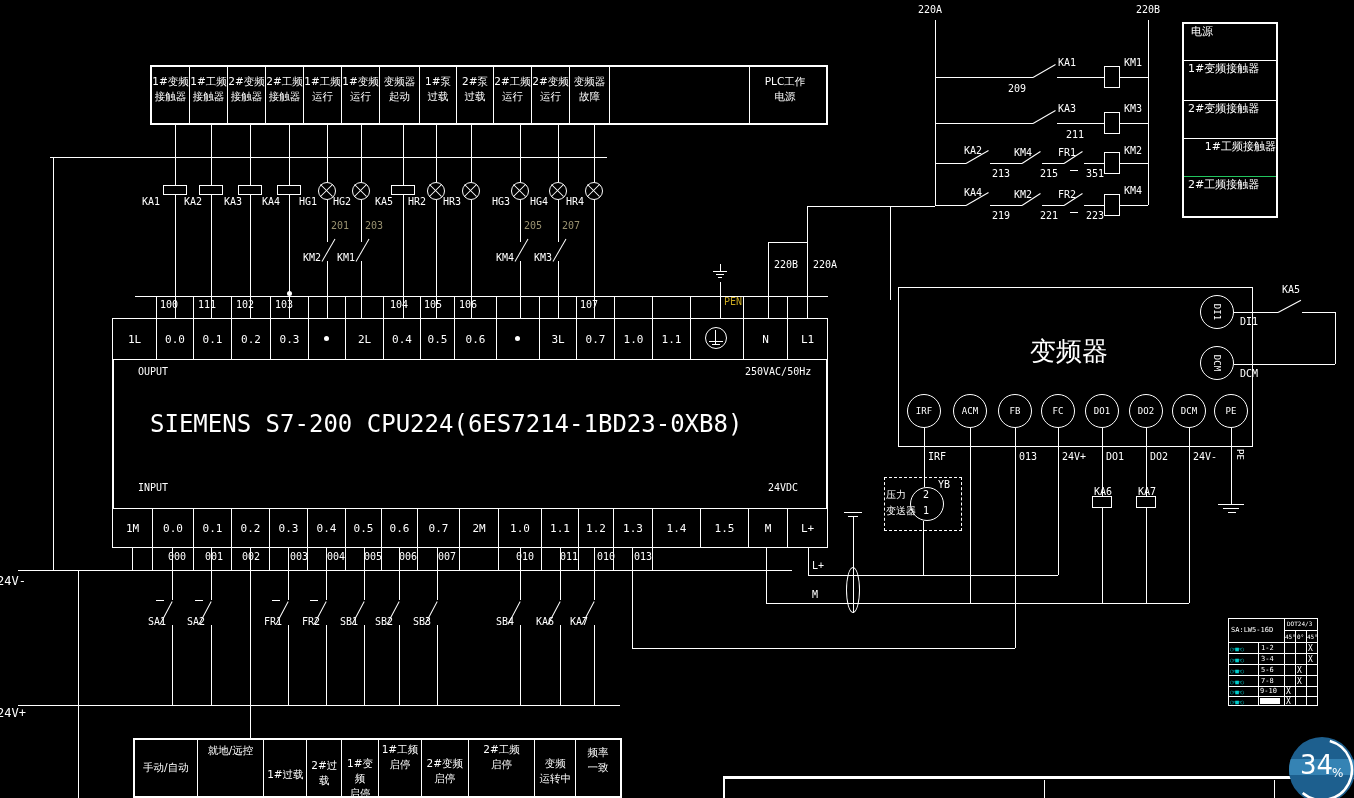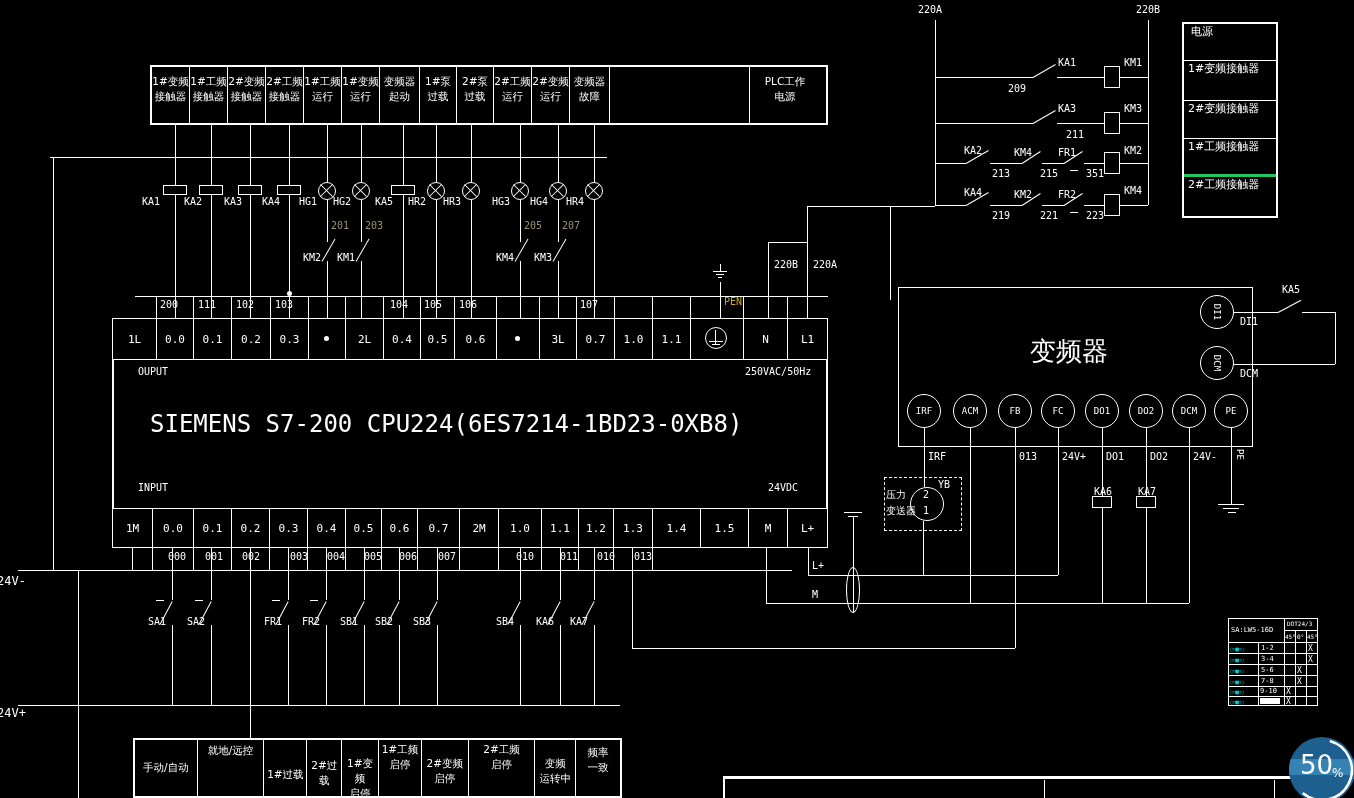--- a/index.html
+++ b/index.html
@@ -93,21 +93,21 @@
 <div class="tbl" style="left:1182px;top:22px;width:96px;height:196px;display:block">
   <div class="c cj" style="border-right:none;border-bottom:1px solid #fff;height:37px;line-height:37px;font-size:11px;text-align:left;padding-left:7px">
       <span style="font-size:11px">电源</span>
     </div>
   <div class="c cj" style="border-right:none;border-bottom:1px solid #fff;height:40px;line-height:40px;font-size:11px;text-align:left;padding-left:4px">
       <span style="font-size:11px">1#变频接触器</span>
     </div>
   <div class="c cj" style="border-right:none;border-bottom:1px solid #fff;height:38px;line-height:38px;font-size:11px;text-align:left;padding-left:4px">
       <span style="font-size:11px">2#变频接触器</span>
     </div>
-  <div class="c cj" style="border-right:none;border-bottom:3px solid #22c55e;height:38px;line-height:38px;font-size:11px;text-align:left;padding-left:4px">
+  <div class="c cj" style="border-right:none;border-bottom:1px solid #22c55e;height:38px;line-height:38px;font-size:11px;text-align:right;padding-left:4px">
       <span style="font-size:11px">1#工频接触器</span>
     </div>
   <div class="c cj" style="border-right:none;height:37px;line-height:37px;font-size:11px;text-align:left;padding-left:4px">
       <span style="font-size:11px">2#工频接触器</span>
     </div>
 </div>
 
 <div>
   <span class="lb" style="left:918px;top:4px">220A</span>
   <span class="lb" style="left:1136px;top:4px">220B</span>
@@ -297,21 +297,21 @@
   <div class="tick" style="left:420px;top:296px;height:22px"></div>
   <div class="tick" style="left:454px;top:296px;height:22px"></div>
   <div class="tick" style="left:496px;top:296px;height:22px"></div>
   <div class="tick" style="left:539px;top:296px;height:22px"></div>
   <div class="tick" style="left:576px;top:296px;height:22px"></div>
   <div class="tick" style="left:614px;top:296px;height:22px"></div>
   <div class="tick" style="left:652px;top:296px;height:22px"></div>
   <div class="tick" style="left:690px;top:296px;height:22px"></div>
   <div class="tick" style="left:743px;top:296px;height:22px"></div>
   <div class="tick" style="left:787px;top:296px;height:22px"></div>
-  <span class="lb" style="left:160px;top:299px">200</span>
+  <span class="lb" style="left:160px;top:299px">100</span>
   <span class="lb" style="left:198px;top:299px">111</span>
   <span class="lb" style="left:236px;top:299px">102</span>
   <span class="lb" style="left:275px;top:299px">103</span>
   <span class="lb" style="left:390px;top:299px">104</span>
   <span class="lb" style="left:424px;top:299px">105</span>
   <span class="lb" style="left:459px;top:299px">106</span>
   <span class="lb" style="left:580px;top:299px">107</span>
 
   <div class="tc" style="left:112px;top:318px;width:45px;height:42px">1L</div>
   <div class="tc" style="left:156px;top:318px;width:38px;height:42px">0.0</div>
@@ -632,15 +632,15 @@
   <svg width="68" height="68" viewBox="0 0 68 68">
     <defs>
         <clipPath id="cc">
           <circle cx="34" cy="34" r="33"></circle>
         </clipPath>
       </defs>
     <circle cx="34" cy="34" r="33" fill="#1d5f8e"></circle>
     <rect x="0" y="23" width="68" height="16" fill="#3583b4" clip-path="url(#cc)"></rect>
     <path d="M 41.8 5 A 30 30 0 1 1 14.7 57" fill="none" stroke="#ffffff" stroke-width="2.5"></path>
   </svg>
-  <span style="position:absolute;left:12px;top:14px;color:#fff;font-size:26px;font-family:'DejaVu Sans','Liberation Sans',sans-serif">50</span>
+  <span style="position:absolute;left:12px;top:14px;color:#fff;font-size:26px;font-family:'DejaVu Sans','Liberation Sans',sans-serif">34</span>
   <span style="position:absolute;left:44px;top:30px;color:#fff;font-size:12px;font-family:'DejaVu Sans','Liberation Sans',sans-serif">%</span>
 </div>
 
 </body></html>

